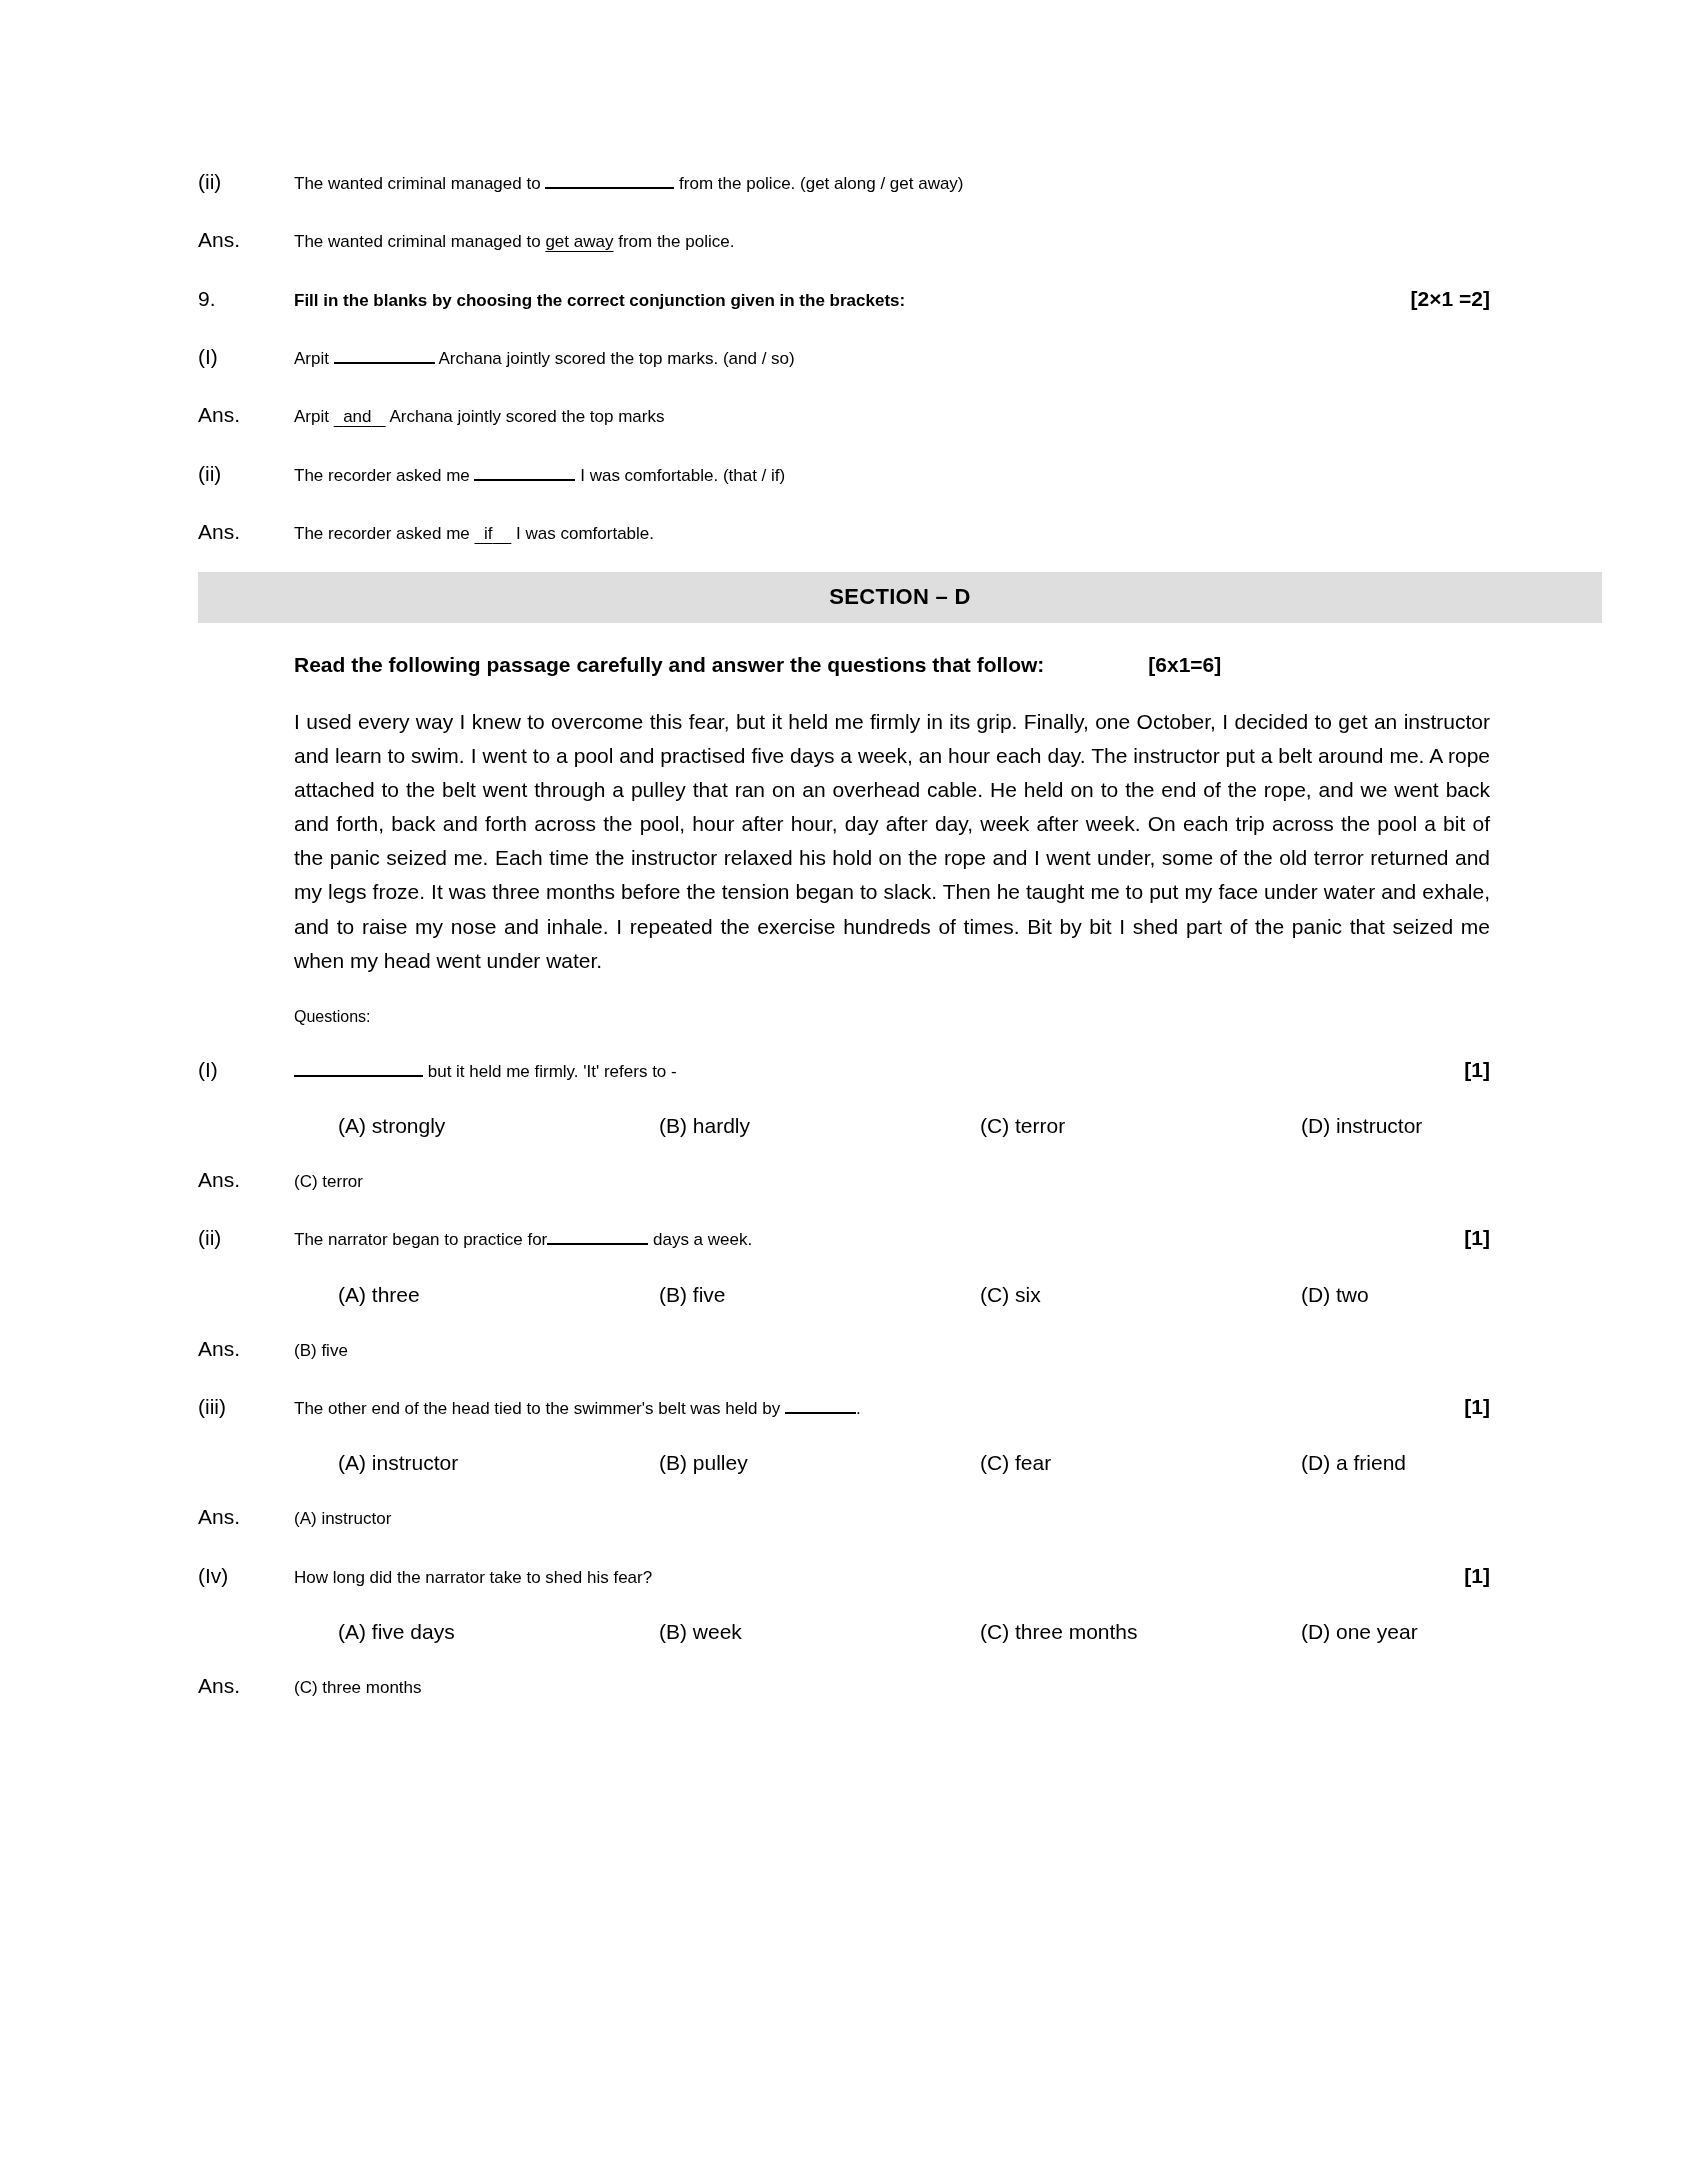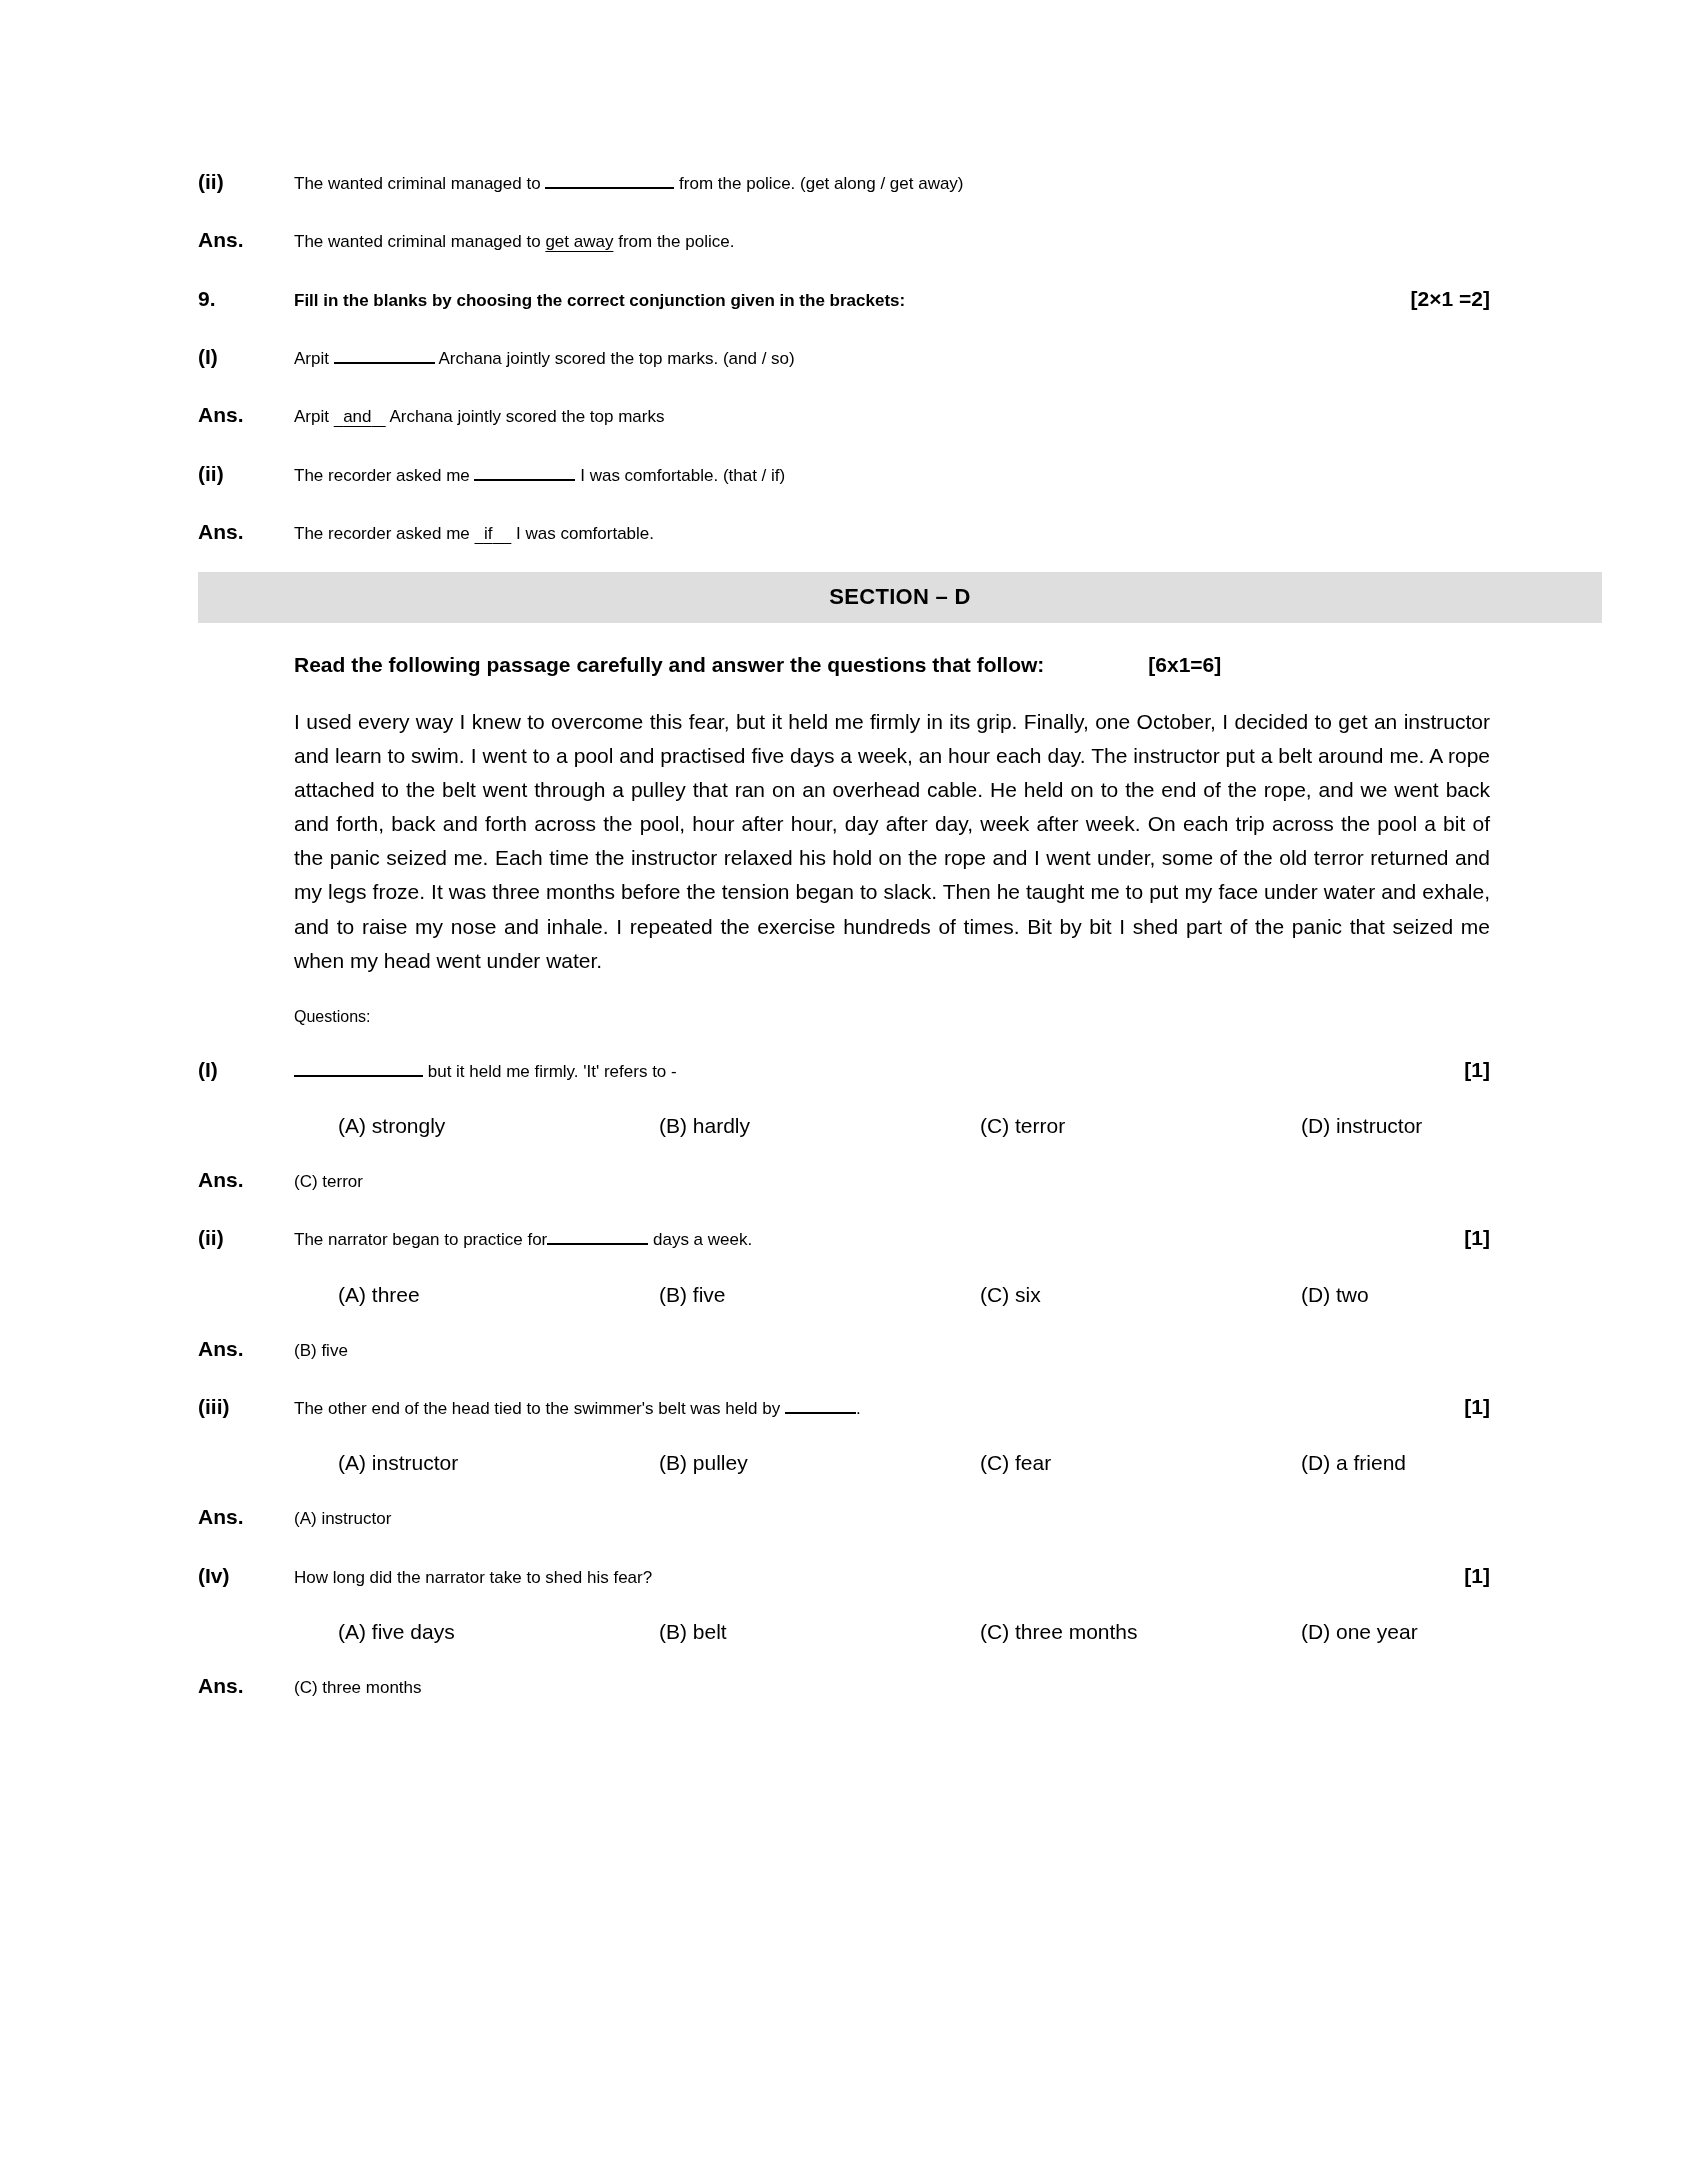--- a/index.html
+++ b/index.html
@@ -39,21 +39,21 @@
     align-items: baseline;
     margin-bottom: 30px;
     font-size: 21px;
     line-height: 1.35;
   }
   .row.tight { margin-bottom: 26px; }
 
   .label {
     width: 96px;
     flex: 0 0 96px;
-    font-weight: bold;
+    font-weight: normal;
     font-size: 21px;
   }
 
   .body {
     flex: 1 1 auto;
     font-size: 17px;
   }
   .marks {
     flex: 0 0 auto;
     font-weight: bold;
@@ -256,21 +256,21 @@
       <span class="body">(A) instructor</span>
     </div>
 
     <div class="row">
       <span class="label">(Iv)</span>
       <span class="body">How long did the narrator take to shed his fear?</span>
       <span class="marks">[1]</span>
     </div>
     <div class="options">
       <span class="opt">(A) five days</span>
-      <span class="opt">(B) belt</span>
+      <span class="opt">(B) week</span>
       <span class="opt">(C) three months</span>
       <span class="opt">(D) one year</span>
     </div>
     <div class="row">
       <span class="label">Ans.</span>
       <span class="body">(C) three months</span>
     </div>
 
   </div>
 </div>

